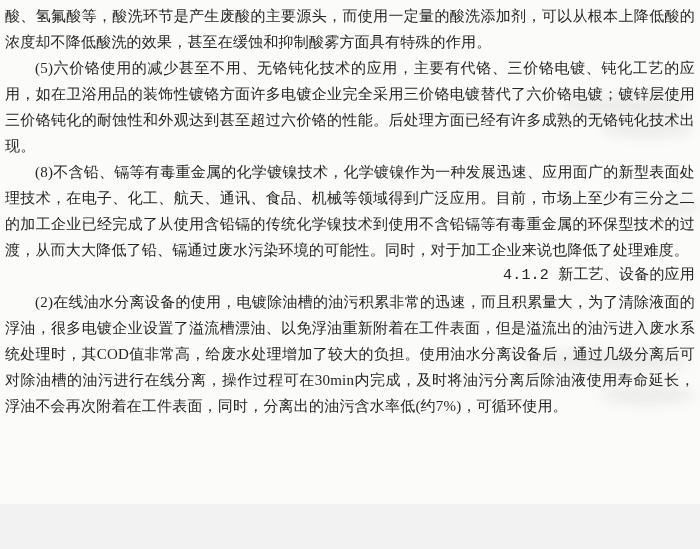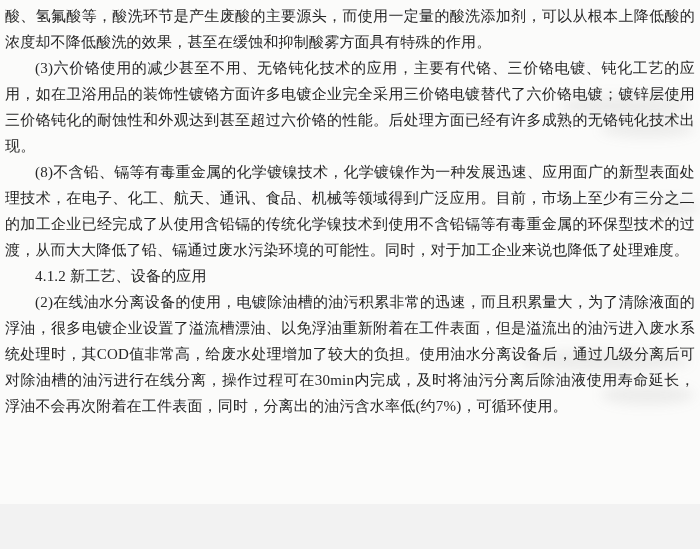--- a/index.html
+++ b/index.html
@@ -42,33 +42,33 @@
     margin: 0;
     font-size: 15px;
     line-height: 26px;
     text-align: justify;
     text-justify: inter-ideograph;
     letter-spacing: 0.2px;
     word-break: break-all;
   }
   p.para          { text-indent: 2em; }
   p.para.no-indent{ text-indent: 0; }
-  p.heading       { text-indent: 2em; text-align: left; }
+  p.heading       { text-indent: 2em; text-align: right; font-family: Liberation Mono, monospace; }
 </style>
 </head>
 <body>
 
 <div class="page">
   <span class="noise n1"></span>
   <span class="noise n2"></span>
   <span class="noise n3"></span>
   <span class="noise n4"></span>
   <span class="noise n5"></span>
   <span class="noise n6"></span>
 
   <div class="textcol">
     <p class="para no-indent">酸、氢氟酸等，酸洗环节是产生废酸的主要源头，而使用一定量的酸洗添加剂，可以从根本上降低酸的浓度却不降低酸洗的效果，甚至在缓蚀和抑制酸雾方面具有特殊的作用。</p>
-    <p class="para">(3)六价铬使用的减少甚至不用、无铬钝化技术的应用，主要有代铬、三价铬电镀、钝化工艺的应用，如在卫浴用品的装饰性镀铬方面许多电镀企业完全采用三价铬电镀替代了六价铬电镀；镀锌层使用三价铬钝化的耐蚀性和外观达到甚至超过六价铬的性能。后处理方面已经有许多成熟的无铬钝化技术出现。</p>
+    <p class="para">(5)六价铬使用的减少甚至不用、无铬钝化技术的应用，主要有代铬、三价铬电镀、钝化工艺的应用，如在卫浴用品的装饰性镀铬方面许多电镀企业完全采用三价铬电镀替代了六价铬电镀；镀锌层使用三价铬钝化的耐蚀性和外观达到甚至超过六价铬的性能。后处理方面已经有许多成熟的无铬钝化技术出现。</p>
     <p class="para">(8)不含铅、镉等有毒重金属的化学镀镍技术，化学镀镍作为一种发展迅速、应用面广的新型表面处理技术，在电子、化工、航天、通讯、食品、机械等领域得到广泛应用。目前，市场上至少有三分之二的加工企业已经完成了从使用含铅镉的传统化学镍技术到使用不含铅镉等有毒重金属的环保型技术的过渡，从而大大降低了铅、镉通过废水污染环境的可能性。同时，对于加工企业来说也降低了处理难度。</p>
     <p class="heading">4.1.2 新工艺、设备的应用</p>
     <p class="para">(2)在线油水分离设备的使用，电镀除油槽的油污积累非常的迅速，而且积累量大，为了清除液面的浮油，很多电镀企业设置了溢流槽漂油、以免浮油重新附着在工件表面，但是溢流出的油污进入废水系统处理时，其COD值非常高，给废水处理增加了较大的负担。使用油水分离设备后，通过几级分离后可对除油槽的油污进行在线分离，操作过程可在30min内完成，及时将油污分离后除油液使用寿命延长，浮油不会再次附着在工件表面，同时，分离出的油污含水率低(约7%)，可循环使用。</p>
   </div>
 </div>
 
 </body></html>

